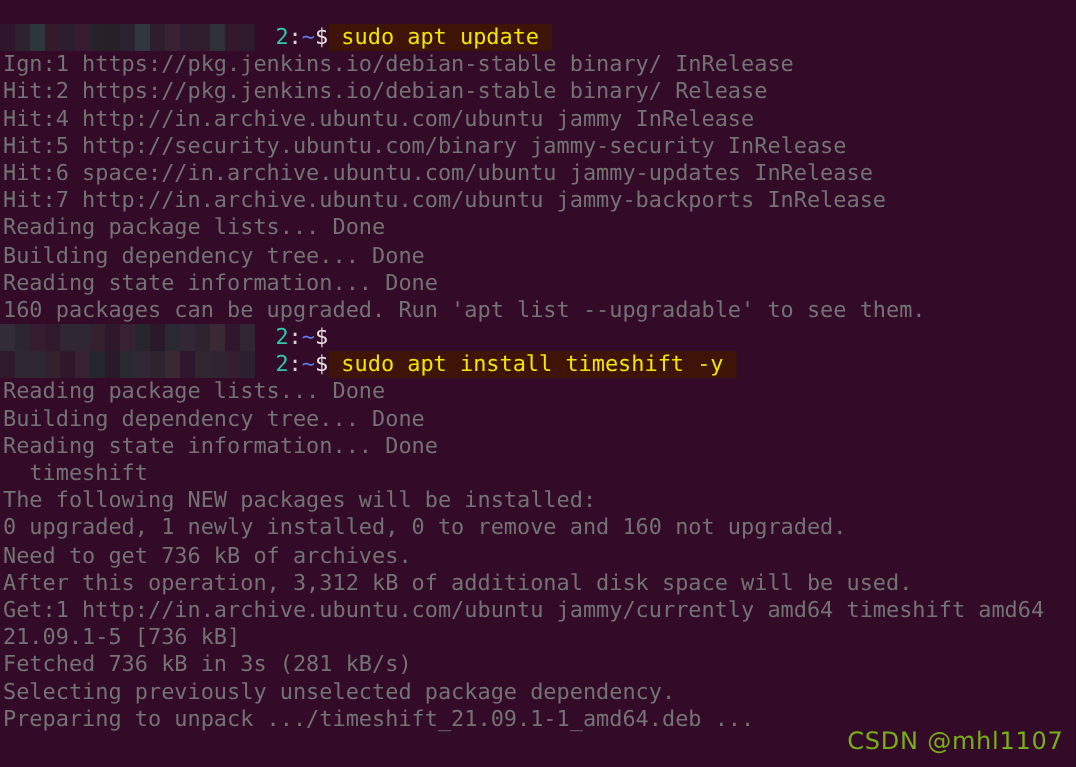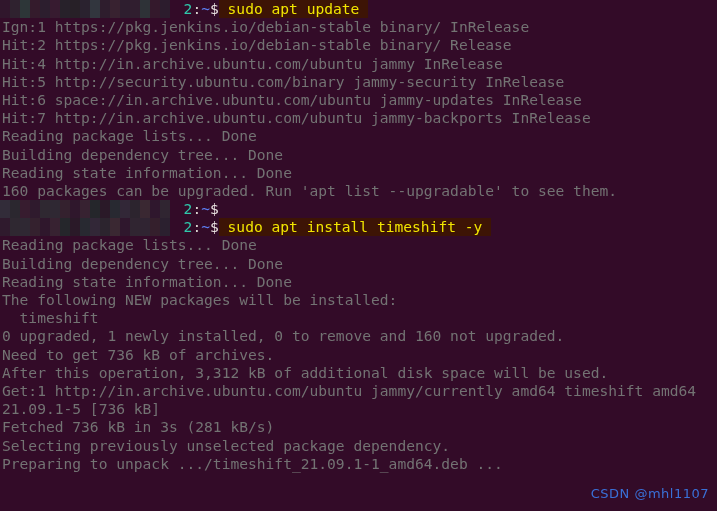--- a/index.html
+++ b/index.html
@@ -17,21 +17,21 @@
     font-family: "DejaVu Sans Mono", "Liberation Mono", monospace;
     font-size: 14.6px;
     line-height: 18.2px;
     letter-spacing: 0px;
     color: #e8e3e0;
     -webkit-font-smoothing: antialiased;
   }
   .screen {
     position: absolute;
     left: 0;
-    top: 0;
+    top: 16px;
     width: 717px;
     padding: 0;
   }
   .line {
     height: 18.2px;
     white-space: pre;
     padding-left: 2px;
     position: relative;
   }
   .seg { white-space: pre; }
@@ -62,22 +62,22 @@
   .prompt-line .promptwrap {
     position: relative;
     z-index: 2;
     display: inline-block;
   }
   .watermark {
     position: absolute;
     right: 8px;
     bottom: 8px;
     font-family: "DejaVu Sans", "Liberation Sans", sans-serif;
-    font-size: 13px;
-    color: #3b82f6;
+    font-size: 16px;
+    color: #84cc16;
     opacity: 0.85;
     letter-spacing: 0.5px;
     user-select: none;
   }
 </style>
 </head>
 <body>
 
 <div id="terminal">
   <div class="screen" id="screen">
@@ -90,22 +90,22 @@
       <div class="line"><span class="seg c-out">Hit:7 http://in.archive.ubuntu.com/ubuntu jammy-backports InRelease</span></div>
       <div class="line"><span class="seg c-out">Reading package lists... Done</span></div>
       <div class="line"><span class="seg c-out">Building dependency tree... Done</span></div>
       <div class="line"><span class="seg c-out">Reading state information... Done</span></div>
       <div class="line"><span class="seg c-out">160 packages can be upgraded. Run 'apt list --upgradable' to see them.</span></div>
       <div class="line prompt-line"><span class="blurbar" title="[redacted user@host]"><i style="background: rgb(50, 64, 67); opacity: 0.64;"></i><i style="background: rgb(42, 45, 49); opacity: 0.82;"></i><i style="background: rgb(59, 43, 52); opacity: 0.55;"></i><i style="background: rgb(46, 32, 48); opacity: 0.73;"></i><i style="background: rgb(47, 43, 51); opacity: 0.91;"></i><i style="background: rgb(45, 58, 58); opacity: 0.64;"></i><i style="background: rgb(53, 38, 47); opacity: 0.82;"></i><i style="background: rgb(43, 34, 48); opacity: 0.55;"></i><i style="background: rgb(58, 42, 54); opacity: 0.73;"></i><i style="background: rgb(36, 41, 44); opacity: 0.91;"></i><i style="background: rgb(38, 34, 40); opacity: 0.64;"></i><i style="background: rgb(38, 48, 51); opacity: 0.82;"></i><i style="background: rgb(50, 64, 67); opacity: 0.55;"></i><i style="background: rgb(42, 45, 49); opacity: 0.73;"></i><i style="background: rgb(59, 43, 52); opacity: 0.91;"></i><i style="background: rgb(46, 32, 48); opacity: 0.64;"></i><i style="background: rgb(47, 43, 51); opacity: 0.82;"></i></span><span class="promptwrap" style="margin-left: 181.6px;"><span class="seg c-host">2</span><span class="seg c-colon">:</span><span class="seg c-path">~</span><span class="seg c-dollar">$</span></span></div>
       <div class="line prompt-line"><span class="blurbar" title="[redacted user@host]"><i style="background: rgb(46, 32, 48); opacity: 0.73;"></i><i style="background: rgb(47, 43, 51); opacity: 0.91;"></i><i style="background: rgb(45, 58, 58); opacity: 0.64;"></i><i style="background: rgb(53, 38, 47); opacity: 0.82;"></i><i style="background: rgb(43, 34, 48); opacity: 0.55;"></i><i style="background: rgb(58, 42, 54); opacity: 0.73;"></i><i style="background: rgb(36, 41, 44); opacity: 0.91;"></i><i style="background: rgb(38, 34, 40); opacity: 0.64;"></i><i style="background: rgb(38, 48, 51); opacity: 0.82;"></i><i style="background: rgb(50, 64, 67); opacity: 0.55;"></i><i style="background: rgb(42, 45, 49); opacity: 0.73;"></i><i style="background: rgb(59, 43, 52); opacity: 0.91;"></i><i style="background: rgb(46, 32, 48); opacity: 0.64;"></i><i style="background: rgb(47, 43, 51); opacity: 0.82;"></i><i style="background: rgb(45, 58, 58); opacity: 0.55;"></i><i style="background: rgb(53, 38, 47); opacity: 0.73;"></i><i style="background: rgb(43, 34, 48); opacity: 0.91;"></i></span><span class="promptwrap" style="margin-left: 181.6px;"><span class="seg c-host">2</span><span class="seg c-colon">:</span><span class="seg c-path">~</span><span class="seg c-dollar">$</span></span><span class="cmdhl" style="position: relative; z-index: 2;"> sudo apt install timeshift -y </span></div>
       <div class="line"><span class="seg c-out">Reading package lists... Done</span></div>
       <div class="line"><span class="seg c-out">Building dependency tree... Done</span></div>
       <div class="line"><span class="seg c-out">Reading state information... Done</span></div>
+      <div class="line"><span class="seg c-out">  timeshift</span></div>
       <div class="line"><span class="seg c-out">The following NEW packages will be installed:</span></div>
-      <div class="line"><span class="seg c-out">  timeshift</span></div>
       <div class="line"><span class="seg c-out">0 upgraded, 1 newly installed, 0 to remove and 160 not upgraded.</span></div>
       <div class="line"><span class="seg c-out">Need to get 736 kB of archives.</span></div>
       <div class="line"><span class="seg c-out">After this operation, 3,312 kB of additional disk space will be used.</span></div>
       <div class="line"><span class="seg c-out">Get:1 http://in.archive.ubuntu.com/ubuntu jammy/currently amd64 timeshift amd64</span></div>
       <div class="line"><span class="seg c-out">21.09.1-5 [736 kB]</span></div>
       <div class="line"><span class="seg c-out">Fetched 736 kB in 3s (281 kB/s)</span></div>
       <div class="line"><span class="seg c-out">Selecting previously unselected package dependency.</span></div>
       <div class="line"><span class="seg c-out">Preparing to unpack .../timeshift_21.09.1-1_amd64.deb ...</span></div>
     </div>
   <div class="watermark">CSDN @mhl1107</div>

